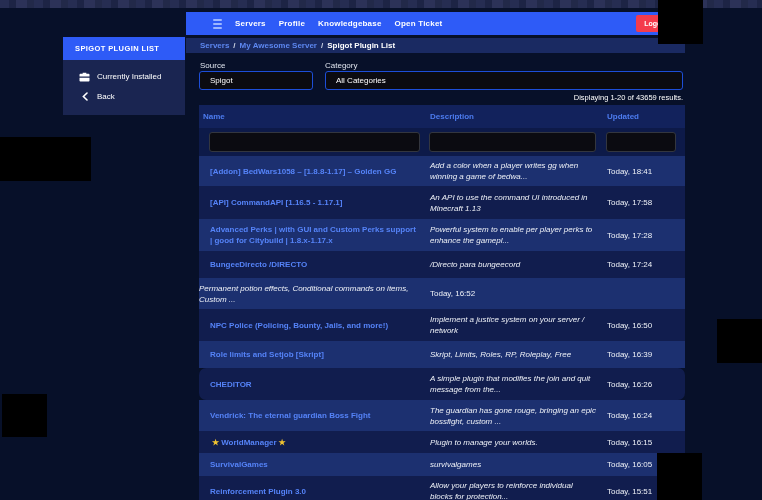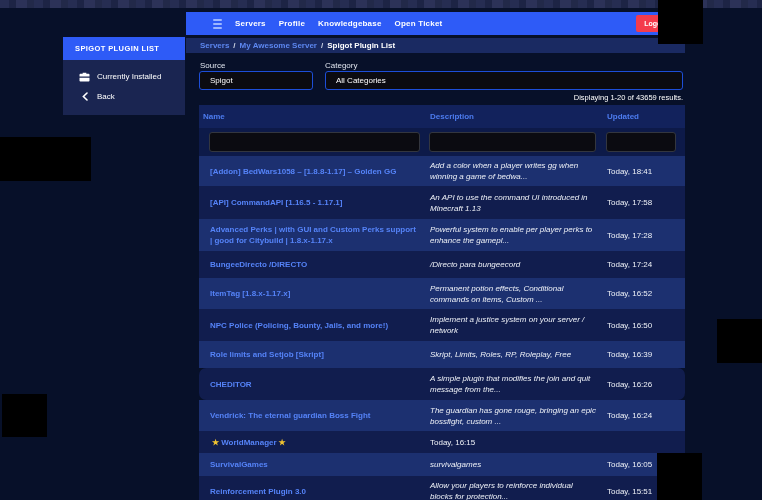--- a/index.html
+++ b/index.html
@@ -155,21 +155,20 @@
           <a class="cell name">Advanced Perks | with GUI and Custom Perks support | good for Citybuild | 1.8.x-1.17.x</a>
           <div class="cell desc">Powerful system to enable per player perks to enhance the gamepl...</div>
           <div class="cell upd">Today, 17:28</div>
         </div>
         <div class="row">
           <a class="cell name">BungeeDirecto /DIRECTO</a>
           <div class="cell desc">/Directo para bungeecord</div>
           <div class="cell upd">Today, 17:24</div>
         </div>
         <div class="row">
-          <a class="cell name">ItemTag [1.8.x-1.17.x]</a>
           <div class="cell desc">Permanent potion effects, Conditional commands on items, Custom ...</div>
           <div class="cell upd">Today, 16:52</div>
         </div>
         <div class="row">
           <a class="cell name">NPC Police (Policing, Bounty, Jails, and more!)</a>
           <div class="cell desc">Implement a justice system on your server / network</div>
           <div class="cell upd">Today, 16:50</div>
         </div>
         <div class="row">
           <a class="cell name">Role limits and Setjob [Skript]</a>
@@ -183,20 +182,21 @@
         </div>
         <div class="row">
           <a class="cell name">Vendrick: The eternal guardian Boss Fight</a>
           <div class="cell desc">The guardian has gone rouge, bringing an epic bossfight, custom ...</div>
           <div class="cell upd">Today, 16:24</div>
         </div>
         <div class="row">
           <a class="cell name">
             <span class="star">★</span><span>WorldManager</span><span class="star">★</span>
           </a>
+          <div class="cell desc">Plugin to manage your worlds.</div>
           <div class="cell upd">Today, 16:15</div>
         </div>
         <div class="row">
           <a class="cell name">SurvivalGames</a>
           <div class="cell desc">survivalgames</div>
           <div class="cell upd">Today, 16:05</div>
         </div>
         <div class="row">
           <a class="cell name">Reinforcement Plugin 3.0</a>
           <div class="cell desc">Allow your players to reinforce individual blocks for protection...</div>

